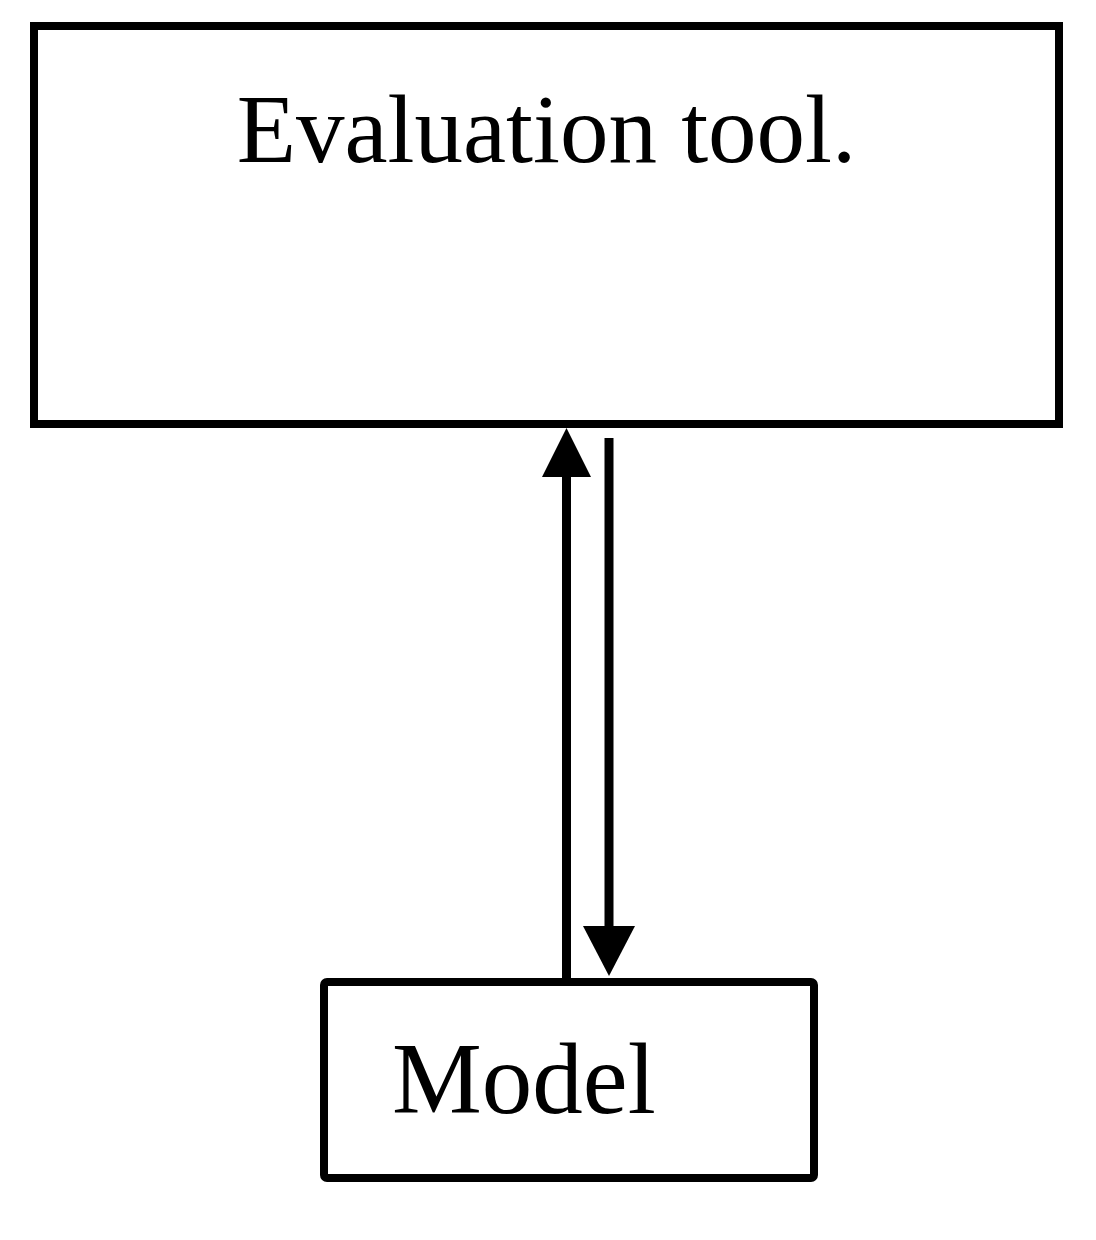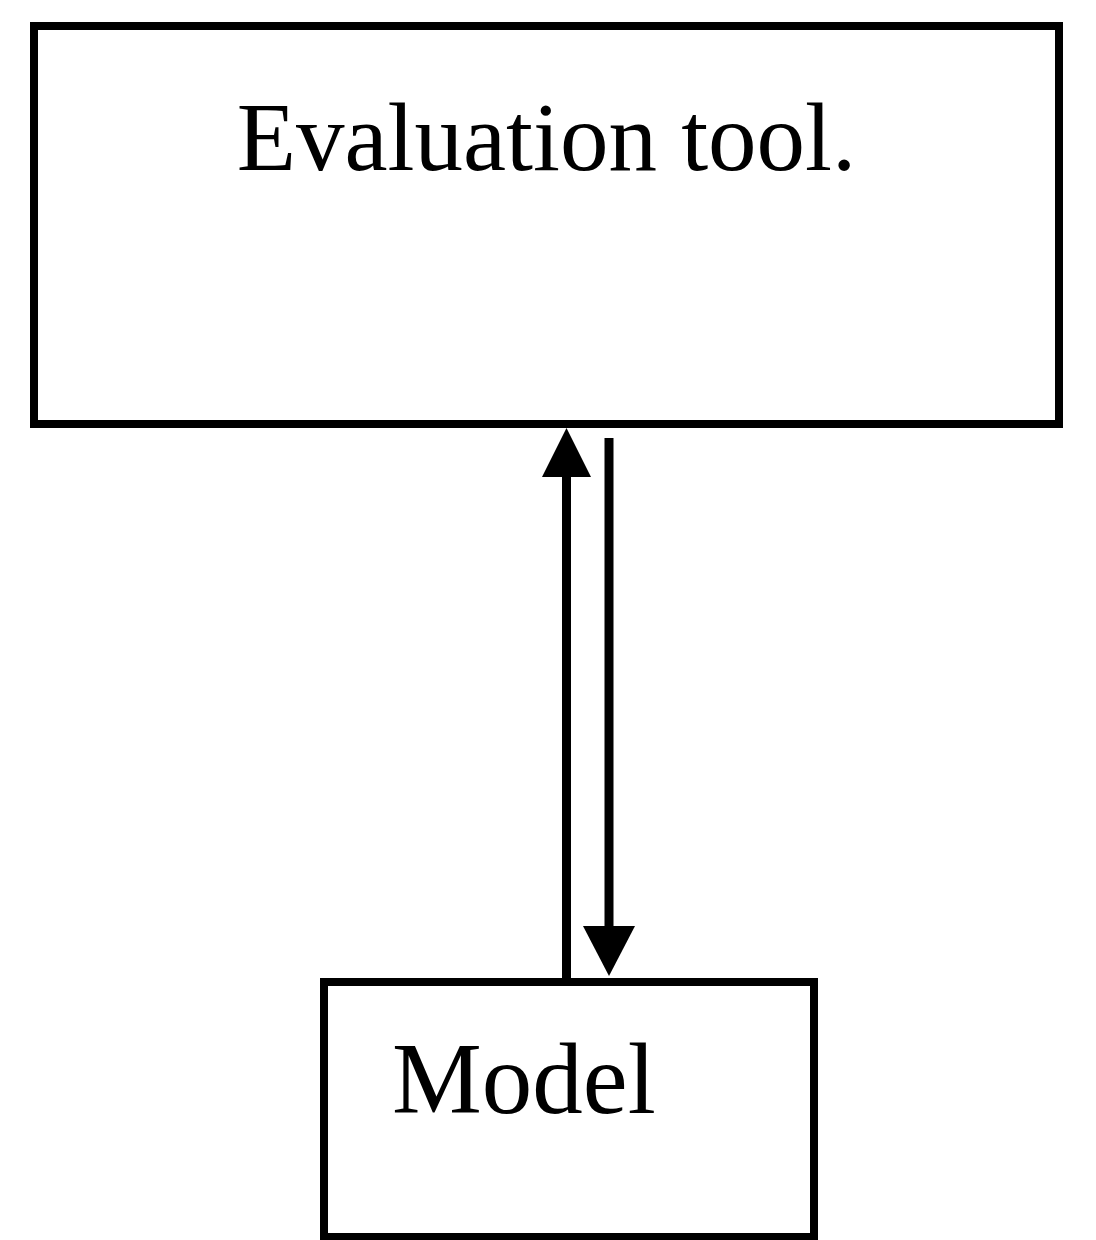--- a/index.html
+++ b/index.html
@@ -21,32 +21,33 @@
     box-sizing: border-box;
     border: 8px solid var(--stroke, #000000);
     background: var(--background, #ffffff);
   }
   .top-box {
     left: 30px;
     top: 22px;
     width: 1033px;
     height: 406px;
     text-align: center;
-    padding-top: 38px;
+    padding-top: 30px;
   }
   .top-box .line {
     font-size: 97px;
     line-height: 140px;
     white-space: nowrap;
   }
   .bottom-box {
     left: 320px;
     top: 978px;
     width: 498px;
-    height: 263px;
+    height: 204px;
+    border-radius: 7px;
   }
   .model-label {
     position: absolute;
     left: 64px;
     top: 38px;
     font-size: 101px;
     line-height: 1.1;
     white-space: nowrap;
   }
   .arrows {

